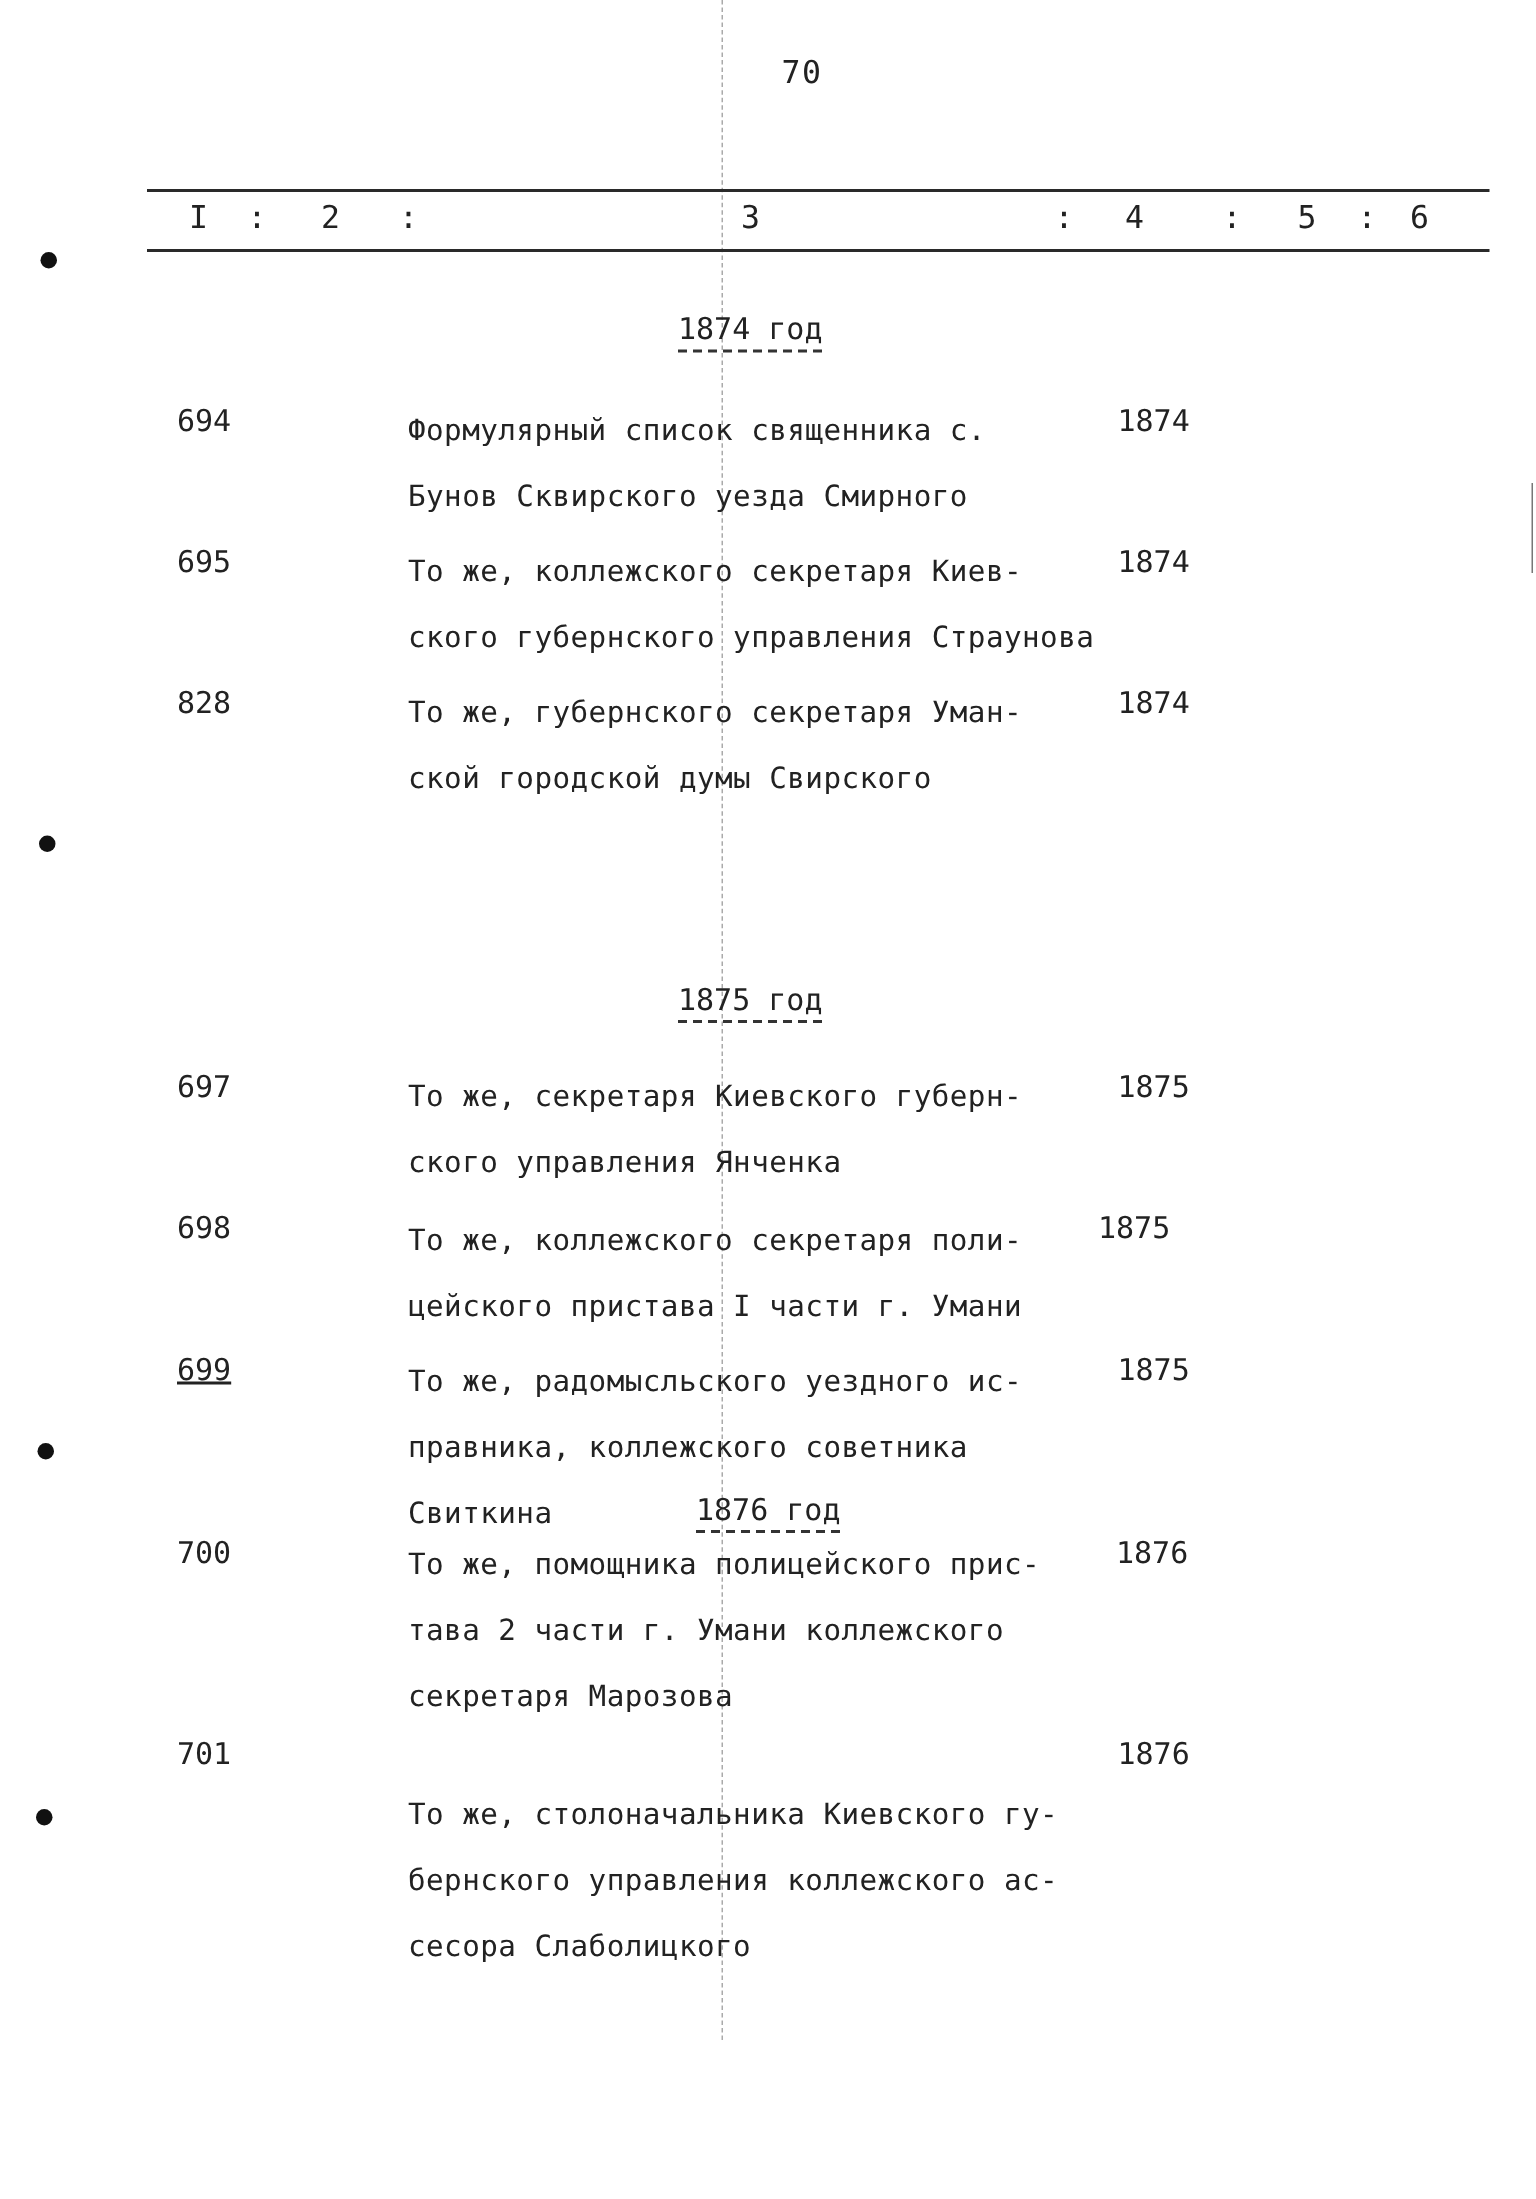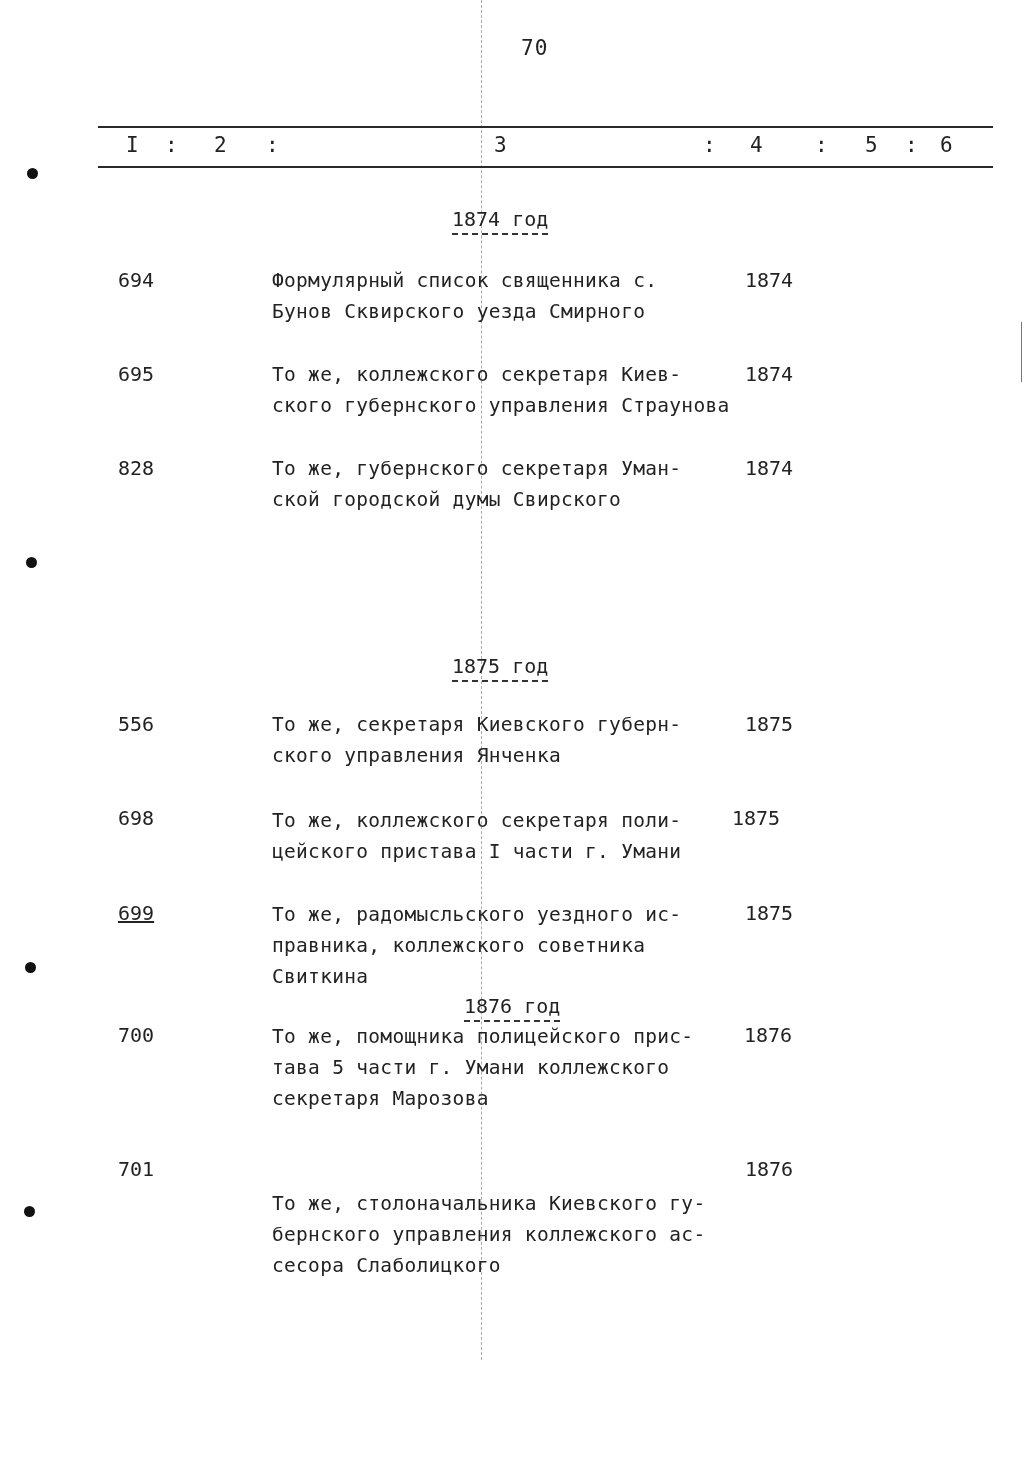--- a/index.html
+++ b/index.html
@@ -39,21 +39,21 @@
     }
     .entry-num {
       left: 118px;
       font-size: 20px;
       line-height: 24px;
     }
     .entry-desc {
       left: 272px;
       width: 470px;
       font-size: 19.5px;
-      line-height: 31px;
+      line-height: 44px;
       white-space: pre-line;
       letter-spacing: 0.3px;
     }
     .entry-date {
       font-size: 20px;
       line-height: 24px;
     }
     .fold-line {
       left: 481px; top: 0; width: 1px; height: 1360px;
       border-left: 1px dashed #aaa;
@@ -105,41 +105,41 @@
 ского губернского управления Страунова</div>
 <div class="abs entry-date" style="left:745px; top:362px;">1874</div>
 
 <div class="abs entry-num" style="top:456px;">828</div>
 <div class="abs entry-desc" style="top:453px;">То же, губернского секретаря Уман-
 ской городской думы Свирского</div>
 <div class="abs entry-date" style="left:745px; top:456px;">1874</div>
 
 <div class="abs year-heading" style="left:452px; top:654px;">1875 год</div>
 
-<div class="abs entry-num" style="top:712px;">556</div>
+<div class="abs entry-num" style="top:712px;">697</div>
 <div class="abs entry-desc" style="top:709px;">То же, секретаря Киевского губерн-
 ского управления Янченка</div>
 <div class="abs entry-date" style="left:745px; top:712px;">1875</div>
 
 <div class="abs entry-num" style="top:806px;">698</div>
 <div class="abs entry-desc" style="top:805px;">То же, коллежского секретаря поли-
 цейского пристава I части г. Умани</div>
 <div class="abs entry-date" style="left:732px; top:806px;">1875</div>
 
 <div class="abs entry-num" style="top:901px;text-decoration:underline;">699</div>
 <div class="abs entry-desc" style="top:899px;">То же, радомысльского уездного ис-
 правника, коллежского советника
 Свиткина</div>
 <div class="abs entry-date" style="left:745px; top:901px;">1875</div>
 
 <div class="abs year-heading" style="left:464px; top:994px;">1876 год</div>
 
 <div class="abs entry-num" style="top:1023px;">700</div>
 <div class="abs entry-desc" style="top:1021px;">То же, помощника полицейского прис-
-тава 5 части г. Умани коллежского
+тава 2 части г. Умани коллежского
 секретаря Марозова</div>
 <div class="abs entry-date" style="left:744px; top:1023px;">1876</div>
 
 <div class="abs entry-num" style="top:1157px;">701</div>
 <div class="abs entry-desc" style="top:1155px; width:475px;margin-top:33px;">То же, столоначальника Киевского гу-
 бернского управления коллежского ас-
 сесора Слаболицкого</div>
 <div class="abs entry-date" style="left:745px; top:1157px;">1876</div>
 
 </body></html>

